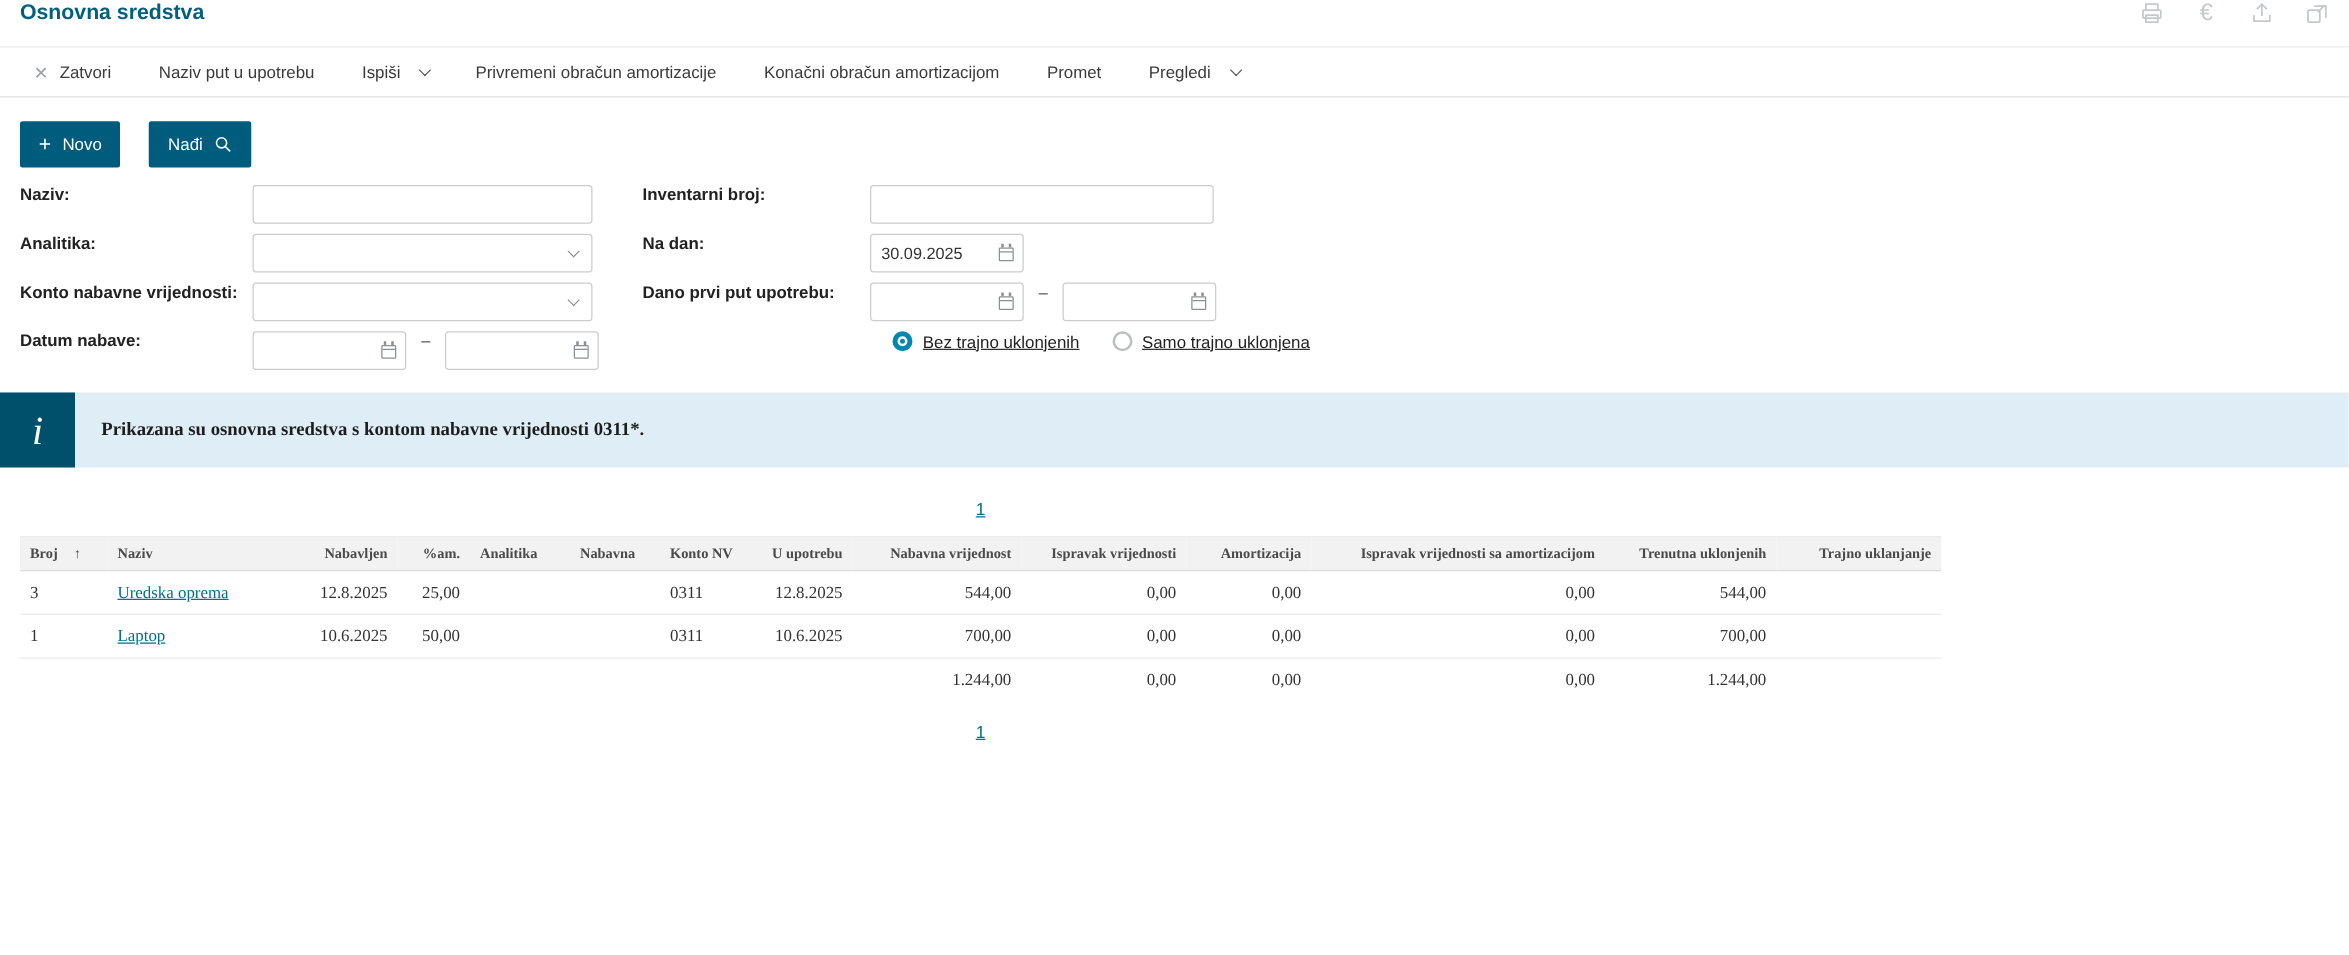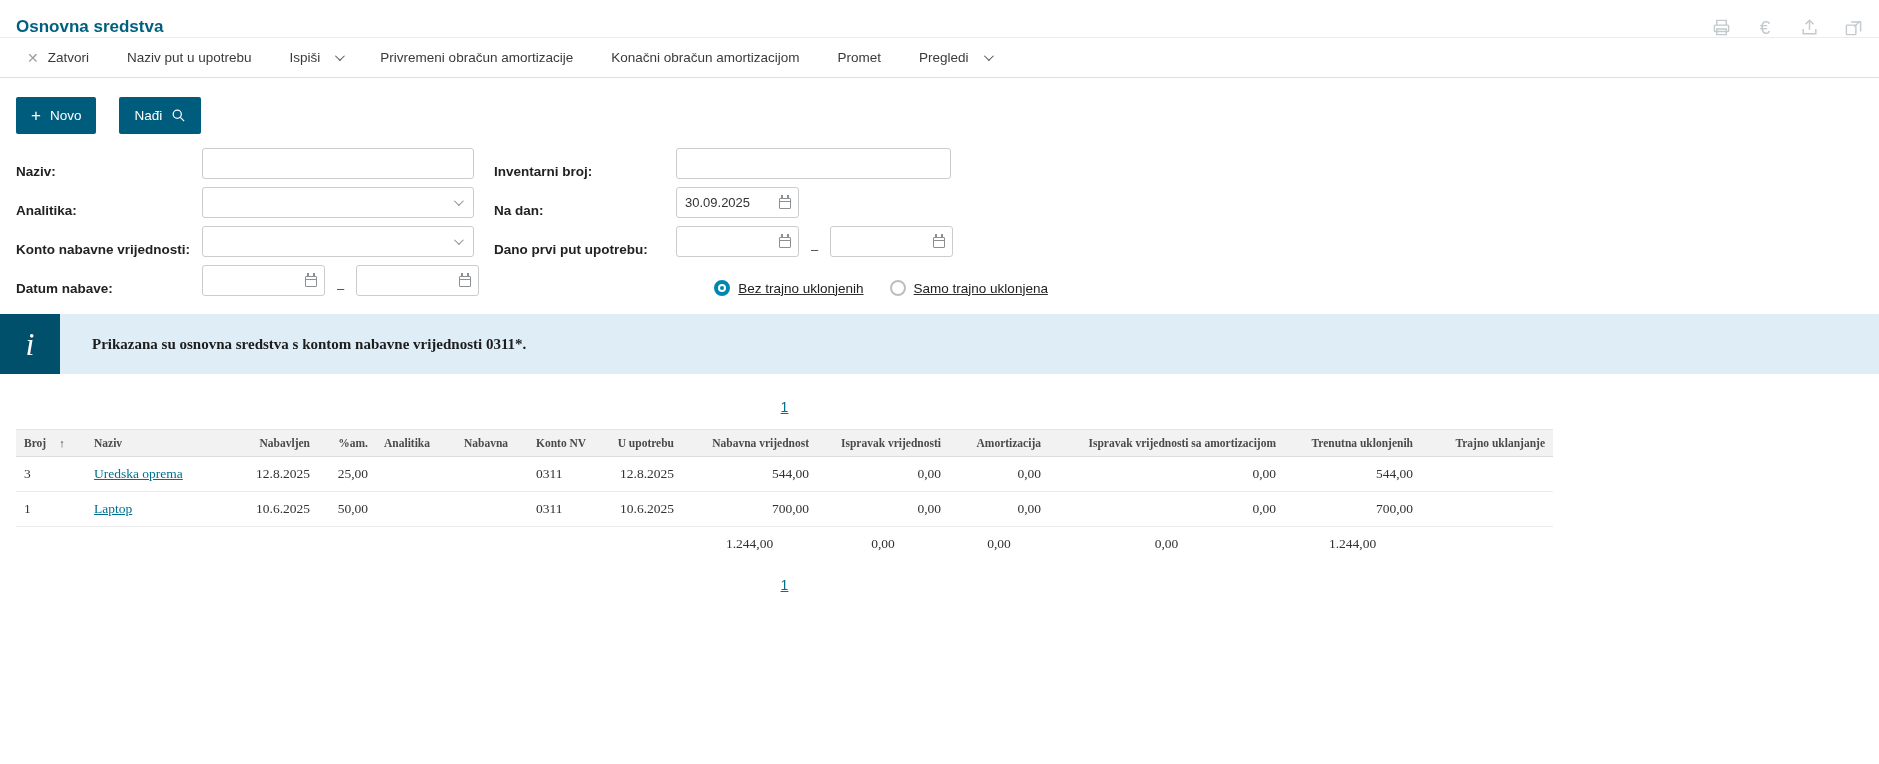--- a/index.html
+++ b/index.html
@@ -3,21 +3,21 @@
 <meta charset="utf-8">
 <style>
   * { box-sizing: border-box; }
   html,body { margin:0; padding:0; background:#fff; }
   body {
     width:1879px; height:764px; overflow:hidden;
     font-family:"Liberation Sans", sans-serif; color:#333; font-size:13px;
   }
 
   
-  .app-header { display:flex; align-items:flex-end; justify-content:space-between;
+  .app-header { display:flex; align-items:flex-start; justify-content:space-between;
     height:37px; padding:0 16px; }
   .app-title { color:#00607F; font-size:17px; font-weight:bold; }
   .header-icons { display:flex; align-items:center; gap:24px; }
   .hicon { width:20px; height:20px; display:flex; align-items:center; justify-content:center;
     color:#c3c9cd; cursor:pointer; }
   .hicon svg { stroke:#c3c9cd; fill:none; stroke-width:1.8; }
   .euro-glyph { font-size:19px; line-height:1; color:#c3c9cd; }
 
   
   .toolbar { height:41px; display:flex; align-items:center;
@@ -33,23 +33,23 @@
 
   .action-row { margin-top:19px; display:flex; gap:23px; }
   .btn { background:#005C7C; color:#fff; border:none; border-radius:2px;
     height:37px; padding:0 15px; font-size:13.5px; font-family:inherit;
     display:inline-flex; align-items:center; gap:9px; cursor:pointer; }
   .btn .plus { font-size:17px; font-weight:normal; line-height:1; }
   .btn svg { stroke:#fff; fill:none; stroke-width:2; }
 
   
   .filter-grid { margin-top:14px; display:flex; flex-direction:column; gap:8px; }
-  .filter-row { display:flex; align-items:flex-end; height:31px; }
+  .filter-row { display:flex; align-items:flex-start; height:31px; }
   .flabel { width:186px; font-weight:bold; font-size:13.5px; color:#222; flex:none; }
-  .flabel-r { width:182px; font-weight:bold; font-size:13.5px; color:#222; flex:none; margin-left:20px; }
+  .flabel-r { width:182px; font-weight:bold; font-size:13.5px; color:#222; flex:none; margin-left:40px; }
   .tinput { width:272px; height:31px; border:1px solid #ccc; border-radius:3px;
     padding:0 8px; font-size:13px; font-family:inherit; color:#333; outline:none; }
   .tinput.r { width:275px; }
   .selectbox { position:relative; width:272px; height:31px; border:1px solid #ccc; border-radius:3px;
     background:#fff; cursor:pointer; }
   .selectbox.r { width:275px; }
   .selectbox .chev { position:absolute; right:12px; top:11px; border-color:#8a9094; }
   .datebox { position:relative; width:123px; flex:none; }
   .datebox input { width:100%; height:31px; border:1px solid #ccc; border-radius:3px;
     padding:0 24px 0 8px; font-size:13px; font-family:inherit; color:#333; outline:none; }
@@ -65,37 +65,37 @@
   .radio { width:16px; height:16px; border-radius:50%; border:2px solid #b9bfc3; background:#fff; position:relative; flex:none; }
   .radio.checked { border-color:#0087B0; background:#0087B0; }
   .radio.checked::after { content:""; position:absolute; inset:2px; border-radius:50%;
     border:2px solid #fff; }
 
   
   .banner { margin-top:18px; height:60px; display:flex; background:#DEEDF6; width:1879px; }
   .banner-iconbox { width:60px; flex:none; background:#00506B; color:#fff;
     display:flex; align-items:center; justify-content:center;
     font-family:"Liberation Serif", serif; font-style:italic; font-size:32px; }
-  .banner-text { display:flex; align-items:center; padding-left:32px;
+  .banner-text { display:flex; align-items:center; padding-left:21px;
     font-family:"Liberation Serif", serif; font-weight:bold; font-size:15px; color:#1d1d1d; }
 
   
   .pager { text-align:center; margin:25px 0 14px; }
   .pager a { color:#00708F; text-decoration:underline; font-size:14px; cursor:pointer; }
   .pager.bottom { margin:16px 0 0; }
 
   
   table { width:100%; border-collapse:collapse;font-family:Liberation Serif, serif; }
   thead th { background:#f2f2f2; font-size:11.5px; color:#4a4a4a; font-weight:bold;
     padding:7px 8px; border-top:1px solid #e6e6e6; border-bottom:1px solid #dcdcdc;
     white-space:nowrap; cursor:pointer; }
   th.al, td.al { text-align:left; }
   th.ar, td.ar { text-align:right; }
   tbody td { padding:9px 8px; font-size:13.5px; color:#333; border-bottom:1px solid #ebebeb; white-space:nowrap; }
-  tr.totals td { border-bottom:none;text-align:center; }
+  tr.totals td { border-bottom:none; }
   .sort-arrow { margin-left:13px; color:#444; font-size:11px; }
   a.cell-link { color:#00708F; text-decoration:underline; cursor:pointer; }
 </style>
 </head>
 <body>
 
 <div class="app-header">
   <div class="app-title">Osnovna sredstva</div>
   <div class="header-icons">
     <span class="hicon">

